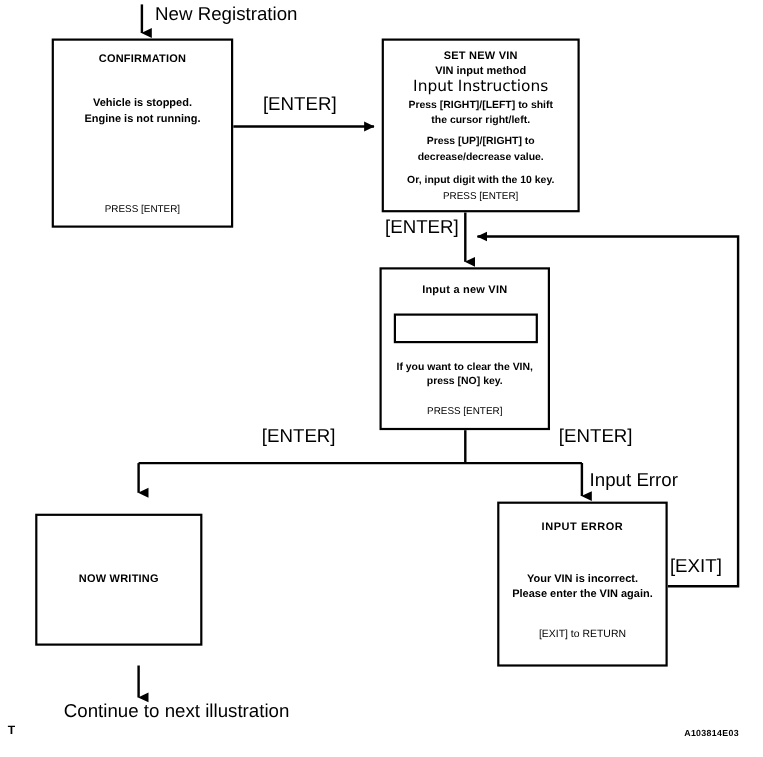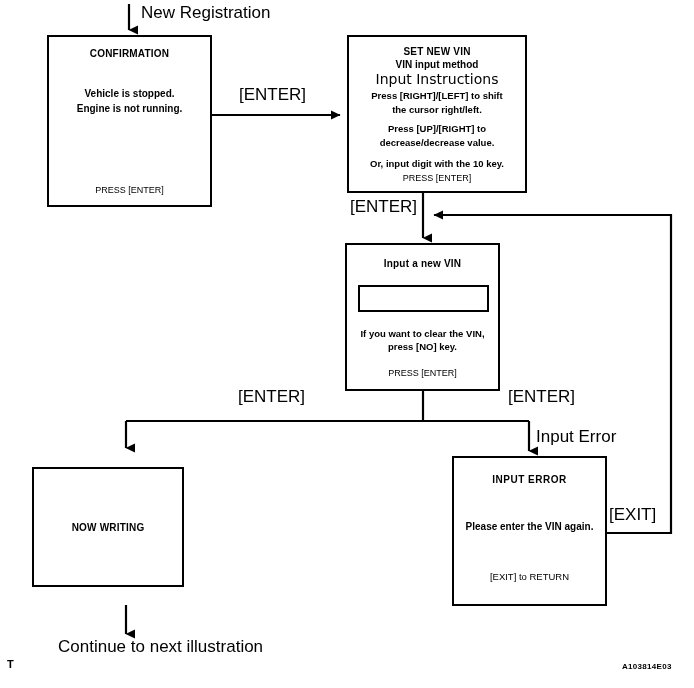--- a/index.html
+++ b/index.html
@@ -184,20 +184,21 @@
     <div class="footer">PRESS [ENTER]</div>
   </div>
 
   <div class="box" id="box-nowwriting">
     <div class="title">NOW WRITING</div>
   </div>
 
   <div class="box" id="box-inputerror">
     <div class="title">INPUT  ERROR</div>
     <div class="body">
+      <div>Your VIN is incorrect.</div>
       <div>Please enter the VIN again.</div>
     </div>
     <div class="footer">[EXIT] to RETURN</div>
   </div>
 
   <div class="lbl" id="lbl-new-registration">New Registration</div>
 
   <div class="lbl" id="lbl-enter-1">[ENTER]</div>
 
   <div class="lbl" id="lbl-enter-2">[ENTER]</div>

